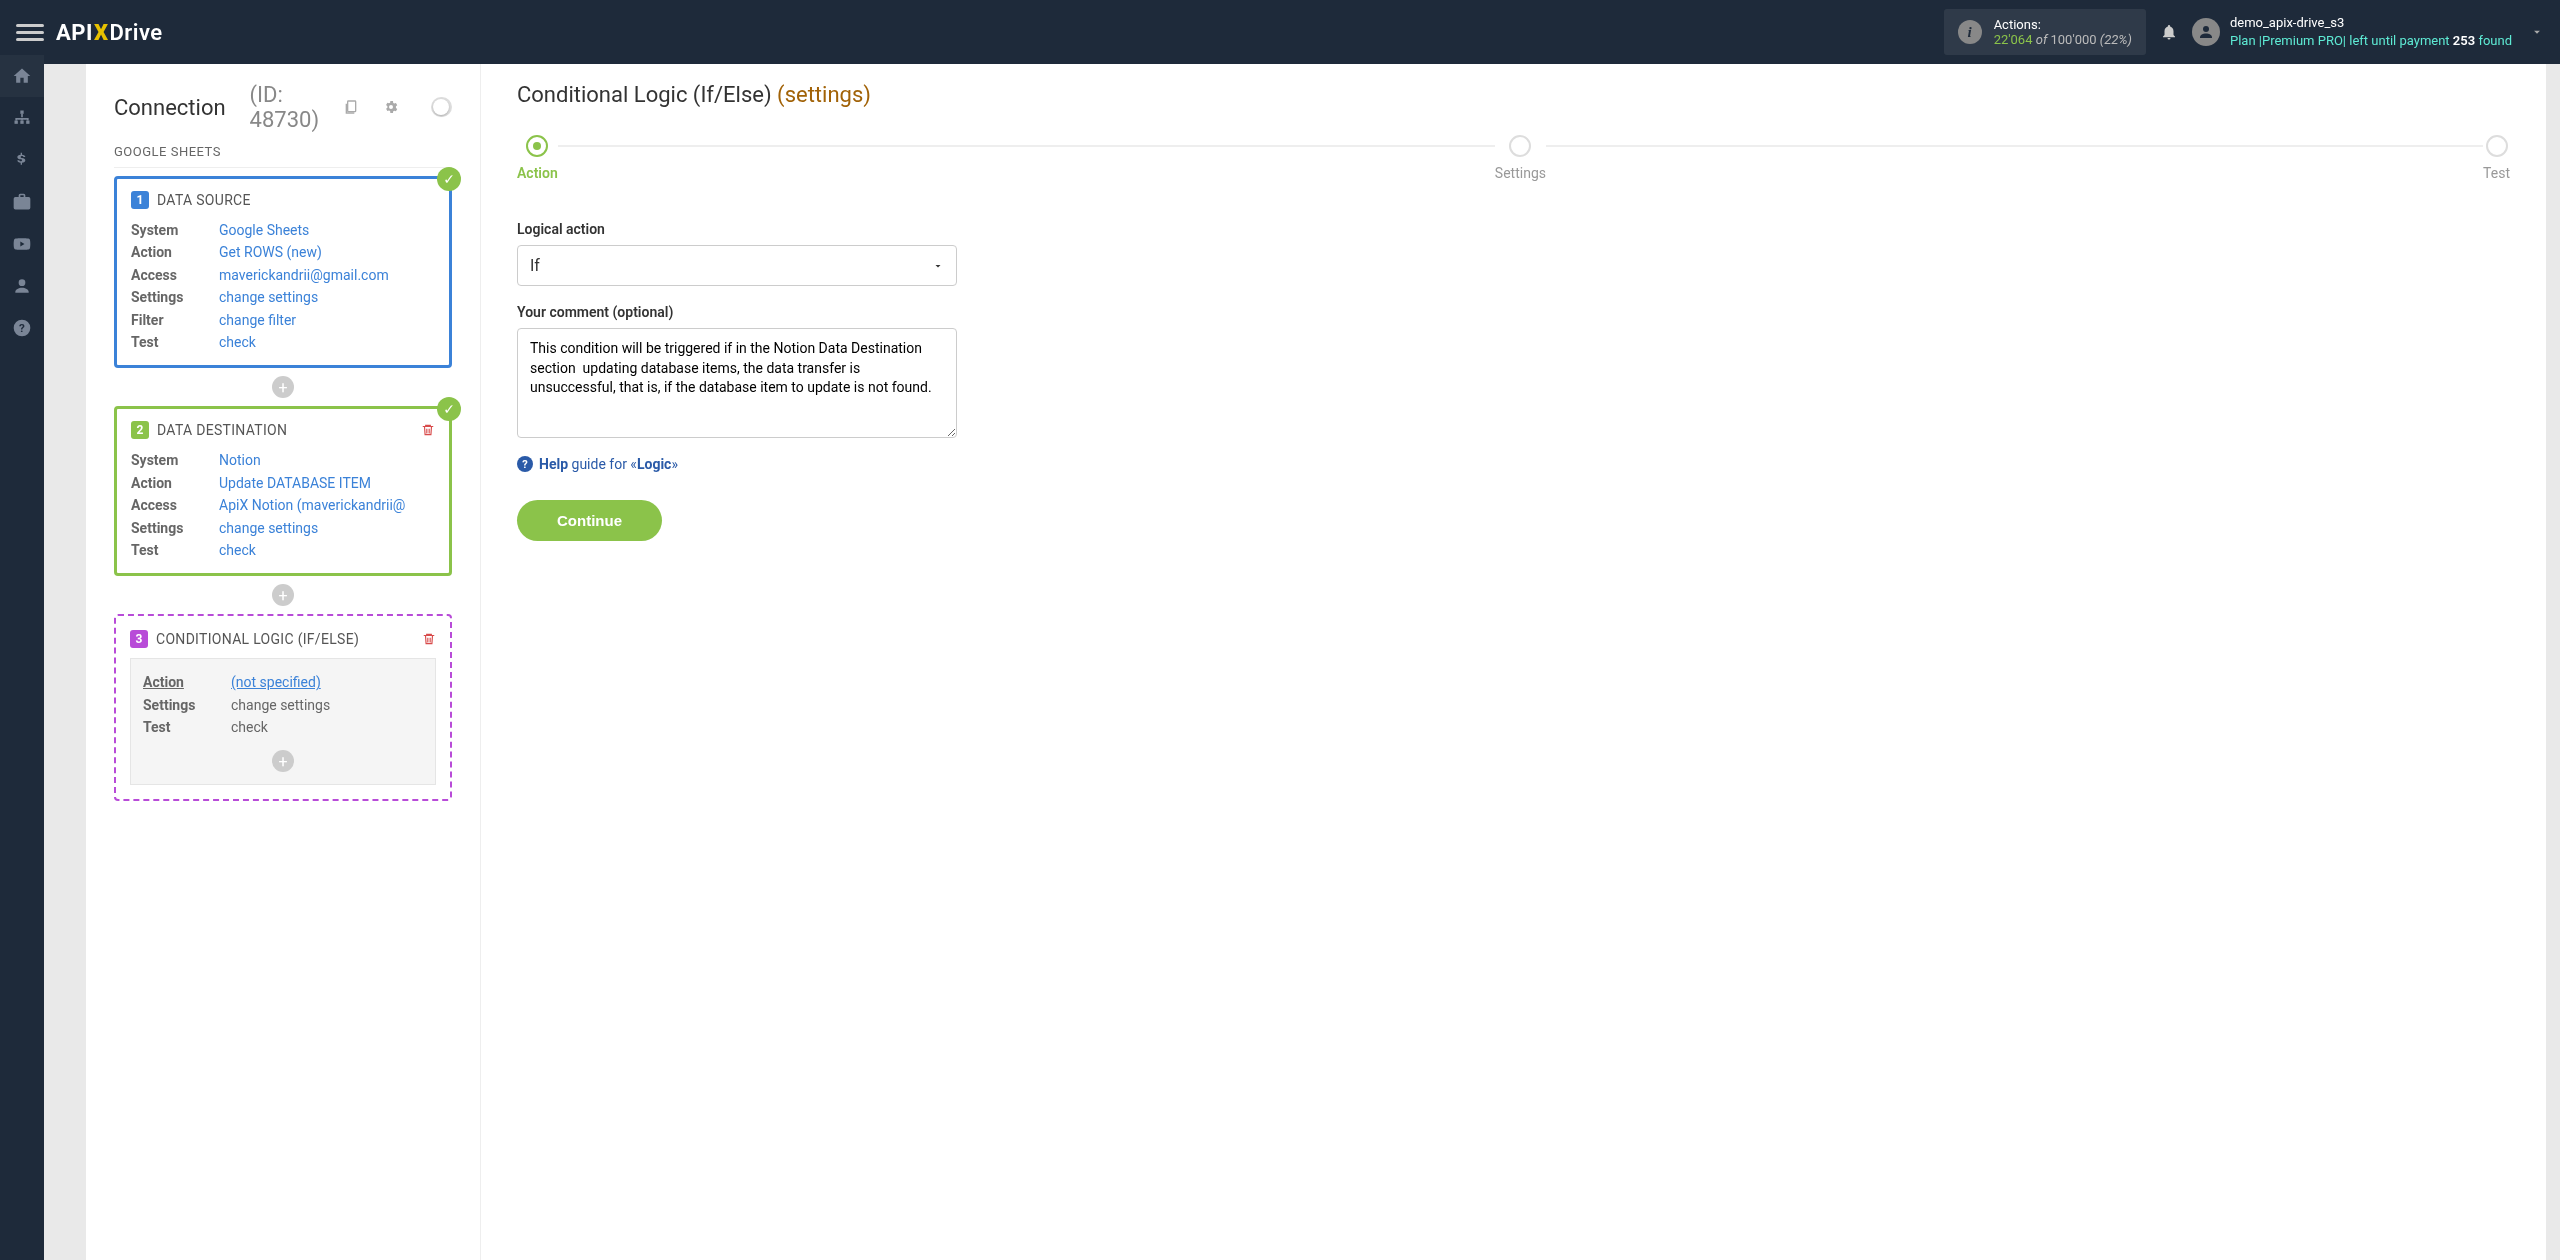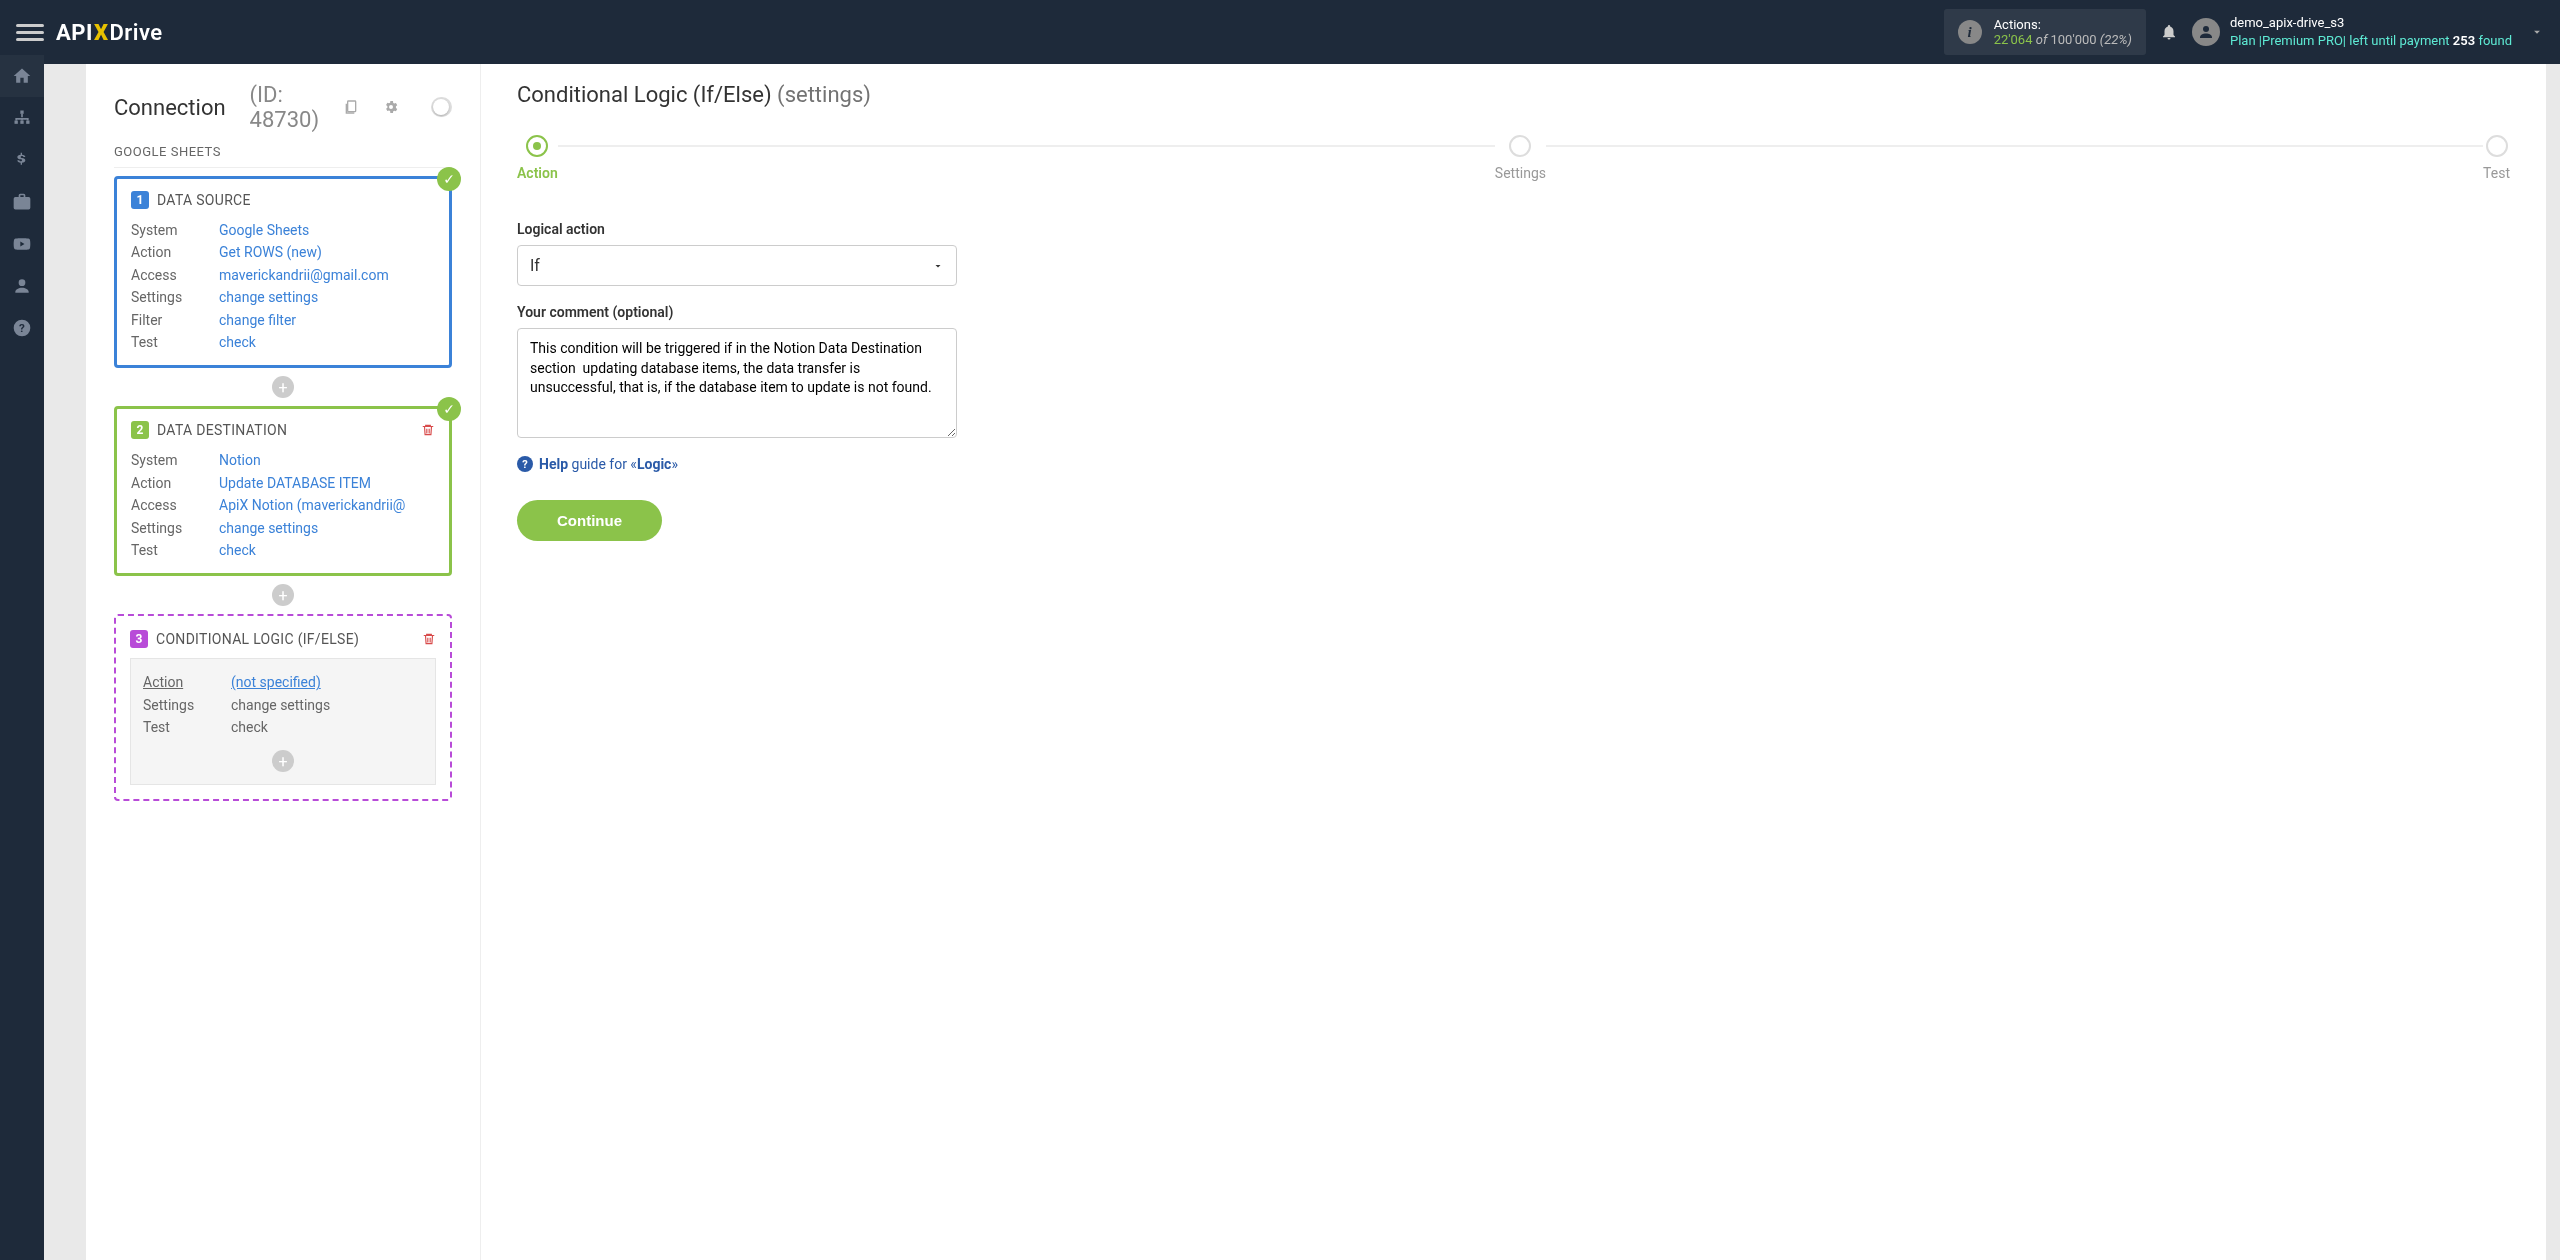--- a/index.html
+++ b/index.html
@@ -55,34 +55,34 @@
 .card-purple { border: 2px dashed #b84bd8; padding: 14px; }
 .card-check { position: absolute; top: -12px; right: -12px; width: 24px; height: 24px; background: #8bc34a; border-radius: 50%; display: flex; align-items: center; justify-content: center; color: #fff; font-size: 14px; }
 .card-header { display: flex; align-items: center; gap: 8px; margin-bottom: 10px; }
 .card-num { width: 18px; height: 18px; border-radius: 3px; color: #fff; display: flex; align-items: center; justify-content: center; font-size: 12px; font-weight: 700; }
 .card-num.blue { background: #3b82d8; }
 .card-num.green { background: #8bc34a; }
 .card-num.purple { background: #b84bd8; }
 .card-title { font-size: 14px; font-weight: 400; color: #555; letter-spacing: 0.3px; }
 .trash { margin-left: auto; color: #d84b4b; cursor: pointer; }
 .card-row { display: flex; font-size: 14px; line-height: 1.6; }
-.card-label { width: 88px; color: #666; }
+.card-label { width: 88px; color: #666; font-weight: bold; }
 .card-value { color: #3b82d8; }
 .card-value.link { cursor: pointer; }
 .card-value.underline { text-decoration: underline; cursor: pointer; }
 .card-value.gray { color: #666; }
 .card-label.underline { text-decoration: underline; }
 
 .add-btn { width: 22px; height: 22px; background: #ccc; border-radius: 50%; color: #fff; display: flex; align-items: center; justify-content: center; margin: 8px auto; cursor: pointer; font-size: 16px; }
 
 .inner-box { background: #f5f5f5; border: 1px solid #e5e5e5; padding: 12px; }
 
 
 .page-title { font-size: 22px; color: #333; margin-bottom: 28px; }
-.page-title .sub { color: #737373; }
+.page-title .sub { color: #a16207; }
 
 .stepper { display: flex; align-items: center; margin-bottom: 40px; }
 .step { display: flex; flex-direction: column; align-items: center; position: relative; }
 .step-dot { width: 22px; height: 22px; border-radius: 50%; border: 2px solid #ddd; background: #fff; display: flex; align-items: center; justify-content: center; }
 .step-dot.active { border-color: #8bc34a; }
 .step-dot.active::after { content: ''; width: 8px; height: 8px; background: #8bc34a; border-radius: 50%; }
 .step-label { font-size: 14px; margin-top: 8px; color: #999; white-space: nowrap; }
 .step-label.active { color: #8bc34a; font-weight: 600; }
 .step-line { flex: 1; height: 2px; background: #eee; margin-top: -24px; }
 

